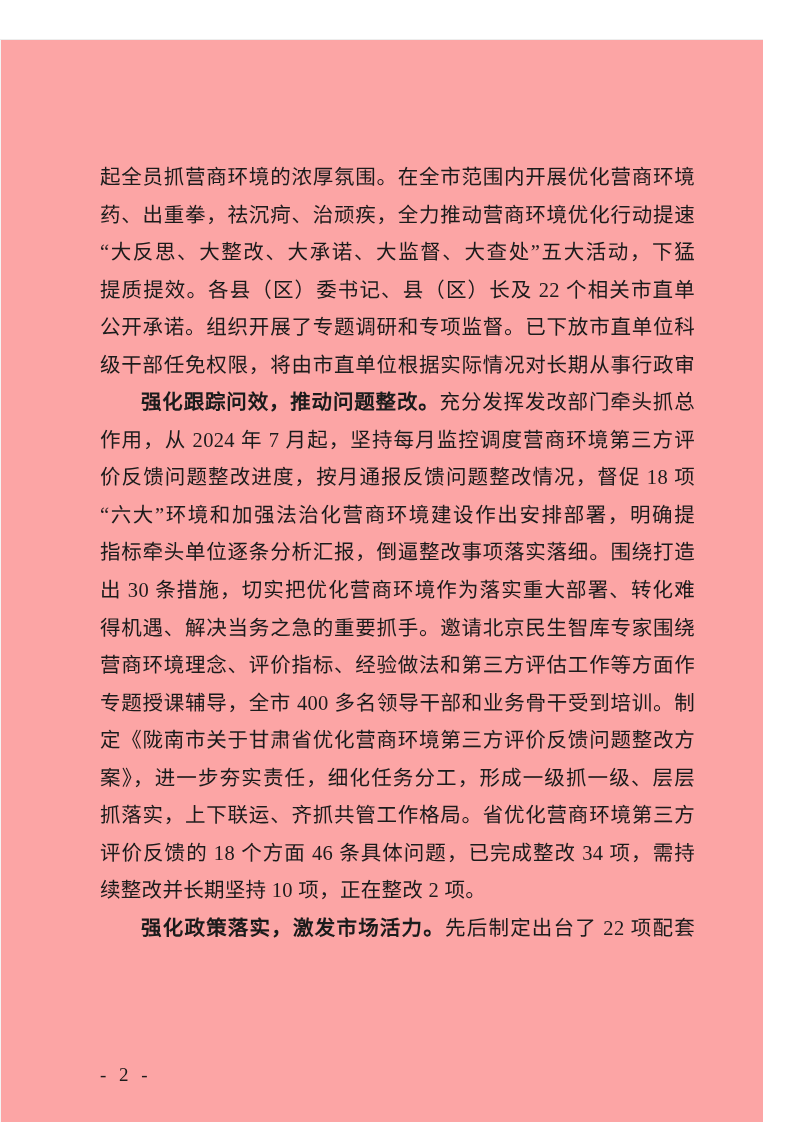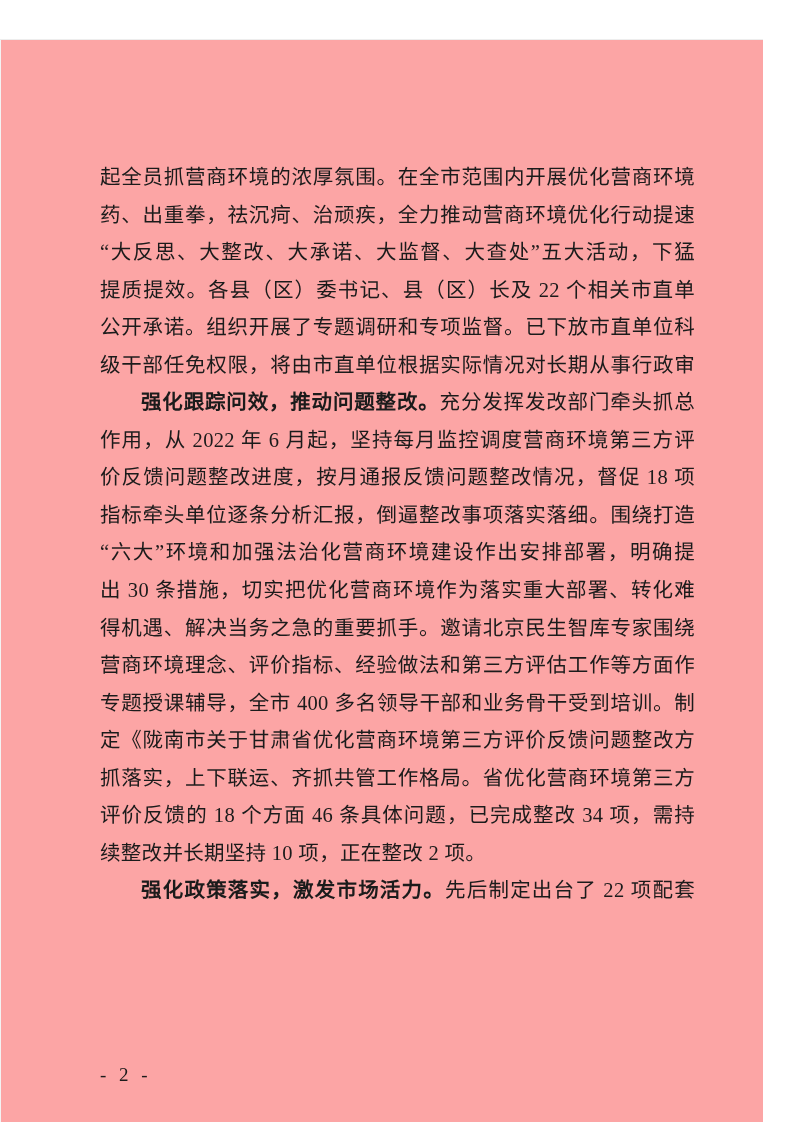--- a/index.html
+++ b/index.html
@@ -69,29 +69,30 @@
     <p class="line j">起全员抓营商环境的浓厚氛围。在全市范围内开展优化营商环境</p>
     <p class="line j">药、出重拳，祛沉疴、治顽疾，全力推动营商环境优化行动提速</p>
     <p class="line j">“大反思、大整改、大承诺、大监督、大查处”五大活动，下猛</p>
     <p class="line j">提质提效。各县（区）委书记、县（区）长及 22 个相关市直单</p>
     <p class="line j">公开承诺。组织开展了专题调研和专项监督。已下放市直单位科</p>
     <p class="line j">级干部任免权限，将由市直单位根据实际情况对长期从事行政审</p>
 
     <p class="line j indent">
       <span class="lead">强化跟踪问效，推动问题整改。</span><span>充分发挥发改部门牵头抓总</span>
     </p>
-    <p class="line j">作用，从 2022 年 6 月起，坚持每月监控调度营商环境第三方评</p>
+    <p class="line j">作用，从 2024 年 7 月起，坚持每月监控调度营商环境第三方评</p>
     <p class="line j">价反馈问题整改进度，按月通报反馈问题整改情况，督促 18 项</p>
+    <p class="line j">“六大”环境和加强法治化营商环境建设作出安排部署，明确提</p>
     <p class="line j">指标牵头单位逐条分析汇报，倒逼整改事项落实落细。围绕打造</p>
-    <p class="line j">“六大”环境和加强法治化营商环境建设作出安排部署，明确提</p>
     <p class="line j">出 30 条措施，切实把优化营商环境作为落实重大部署、转化难</p>
     <p class="line j">得机遇、解决当务之急的重要抓手。邀请北京民生智库专家围绕</p>
     <p class="line j">营商环境理念、评价指标、经验做法和第三方评估工作等方面作</p>
     <p class="line j">专题授课辅导，全市 400 多名领导干部和业务骨干受到培训。制</p>
     <p class="line j">定《陇南市关于甘肃省优化营商环境第三方评价反馈问题整改方</p>
+    <p class="line j">案》，进一步夯实责任，细化任务分工，形成一级抓一级、层层</p>
     <p class="line j">抓落实，上下联运、齐抓共管工作格局。省优化营商环境第三方</p>
     <p class="line j">评价反馈的 18 个方面 46 条具体问题，已完成整改 34 项，需持</p>
     <p class="line last">续整改并长期坚持 10 项，正在整改 2 项。</p>
 
     <p class="line j indent">
       <span class="lead">强化政策落实，激发市场活力。</span><span>先后制定出台了 22 项配套</span>
     </p>
 
   </div>
 

